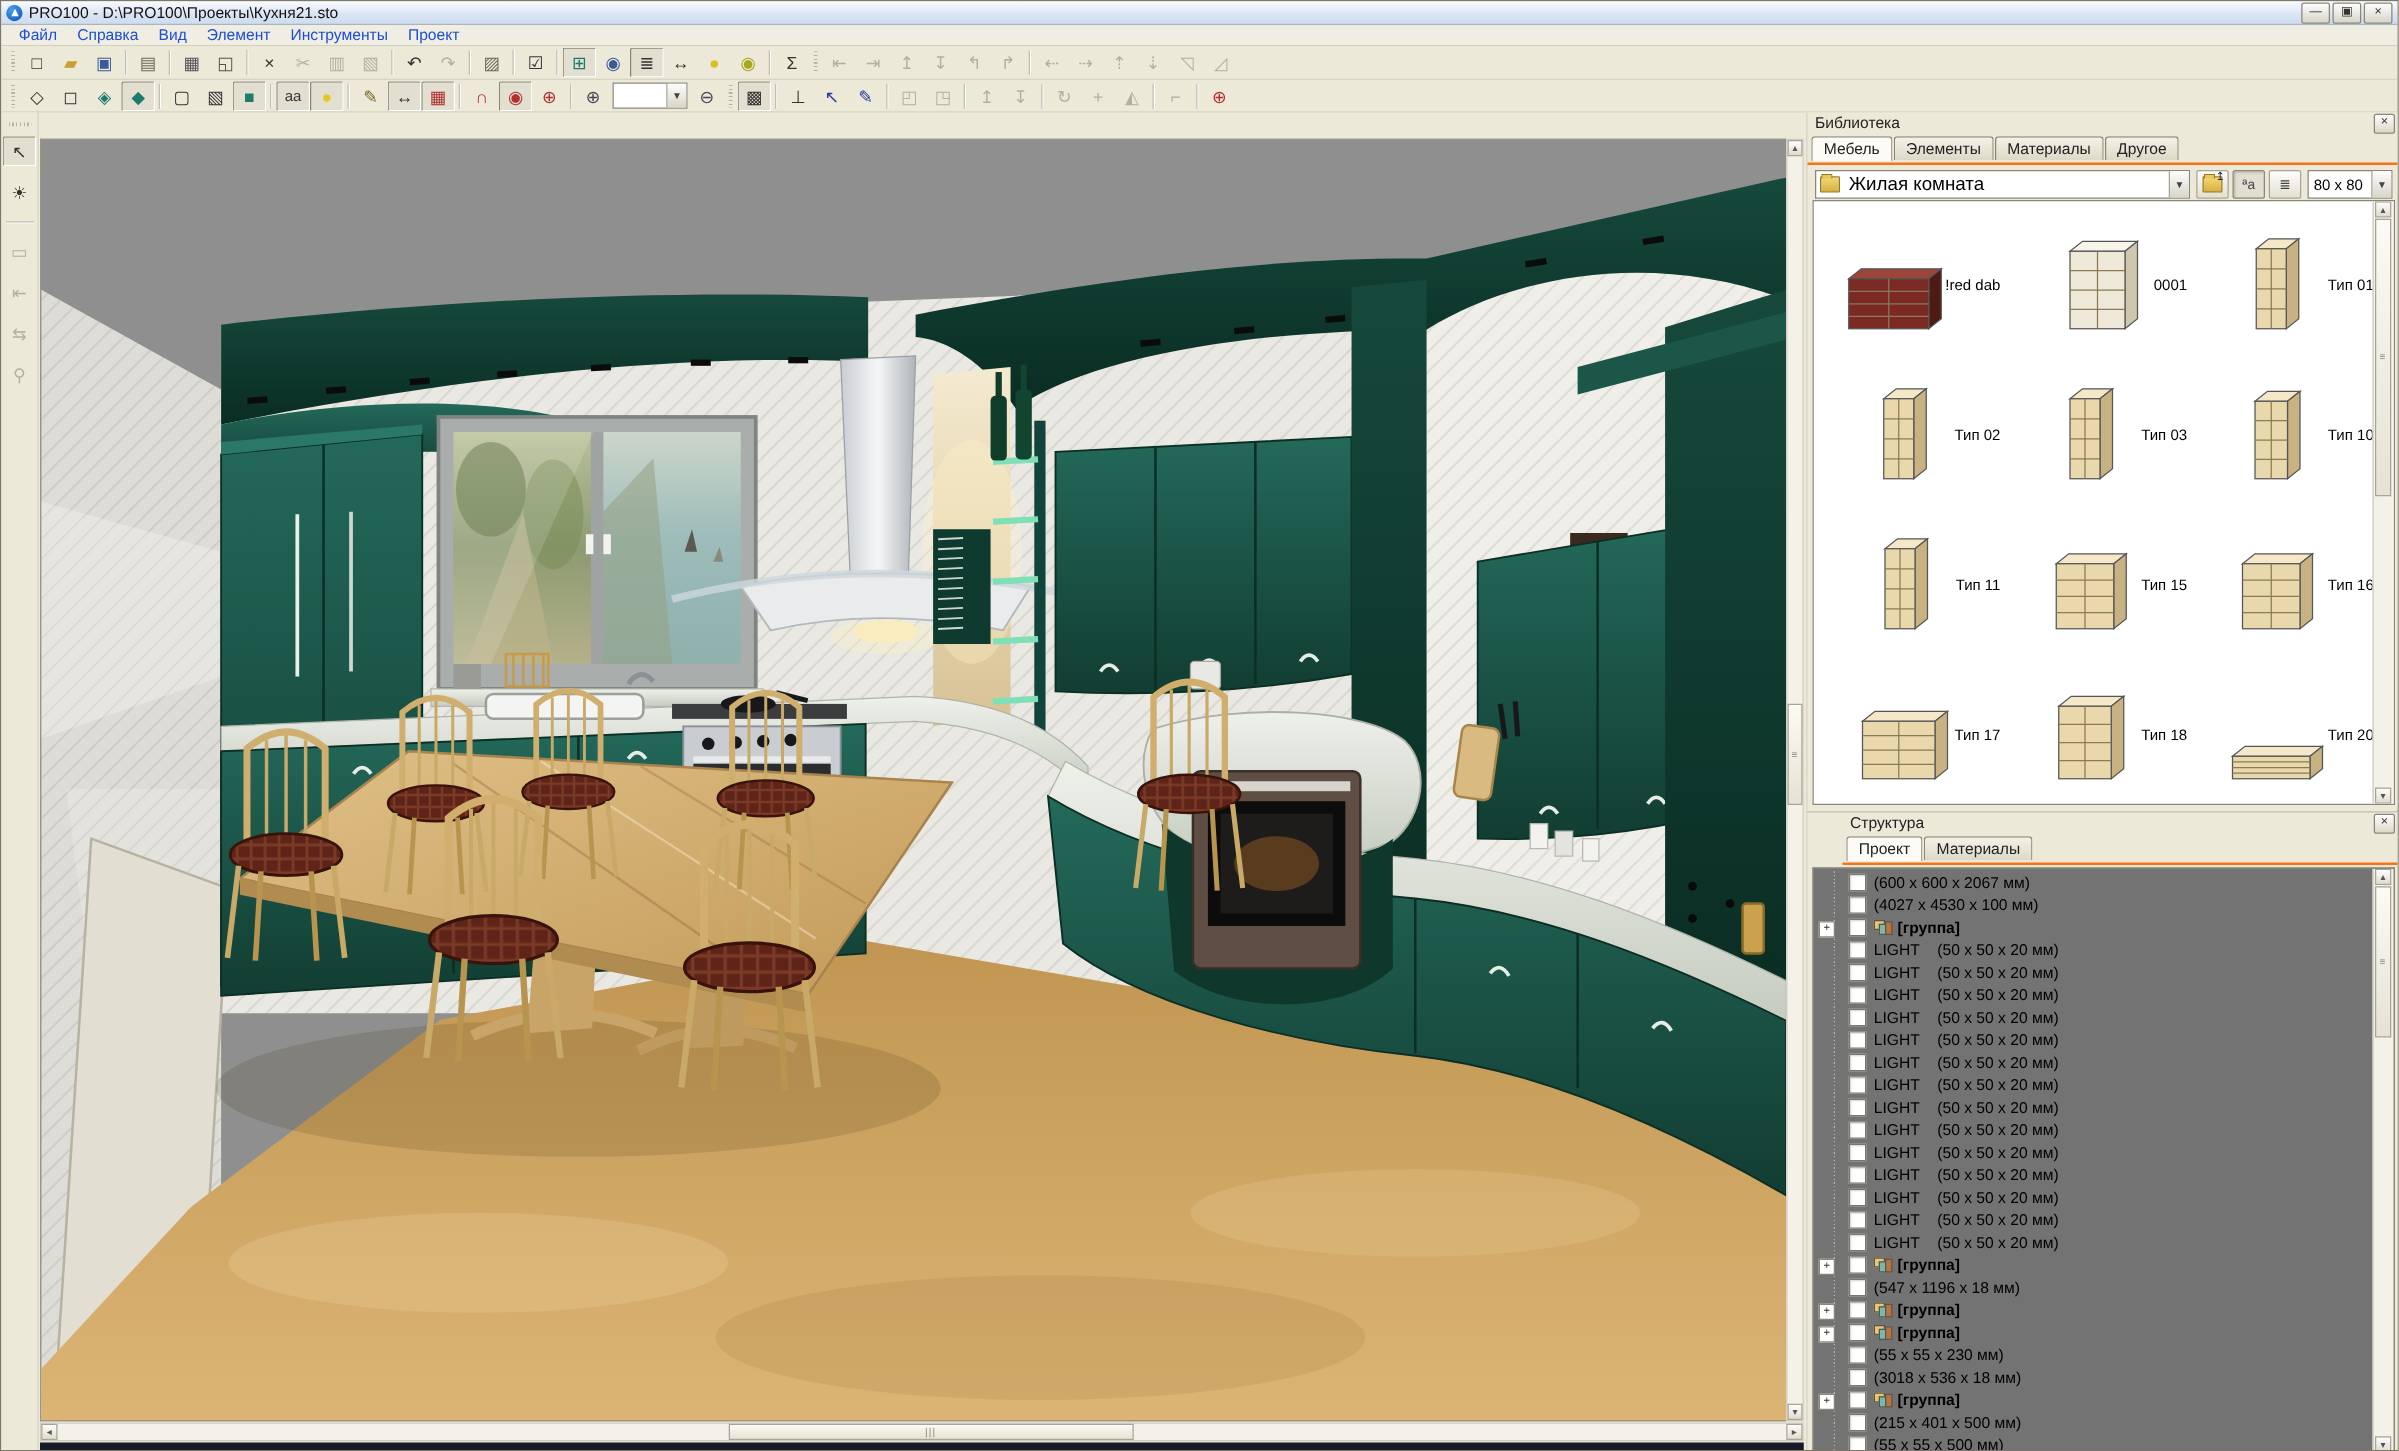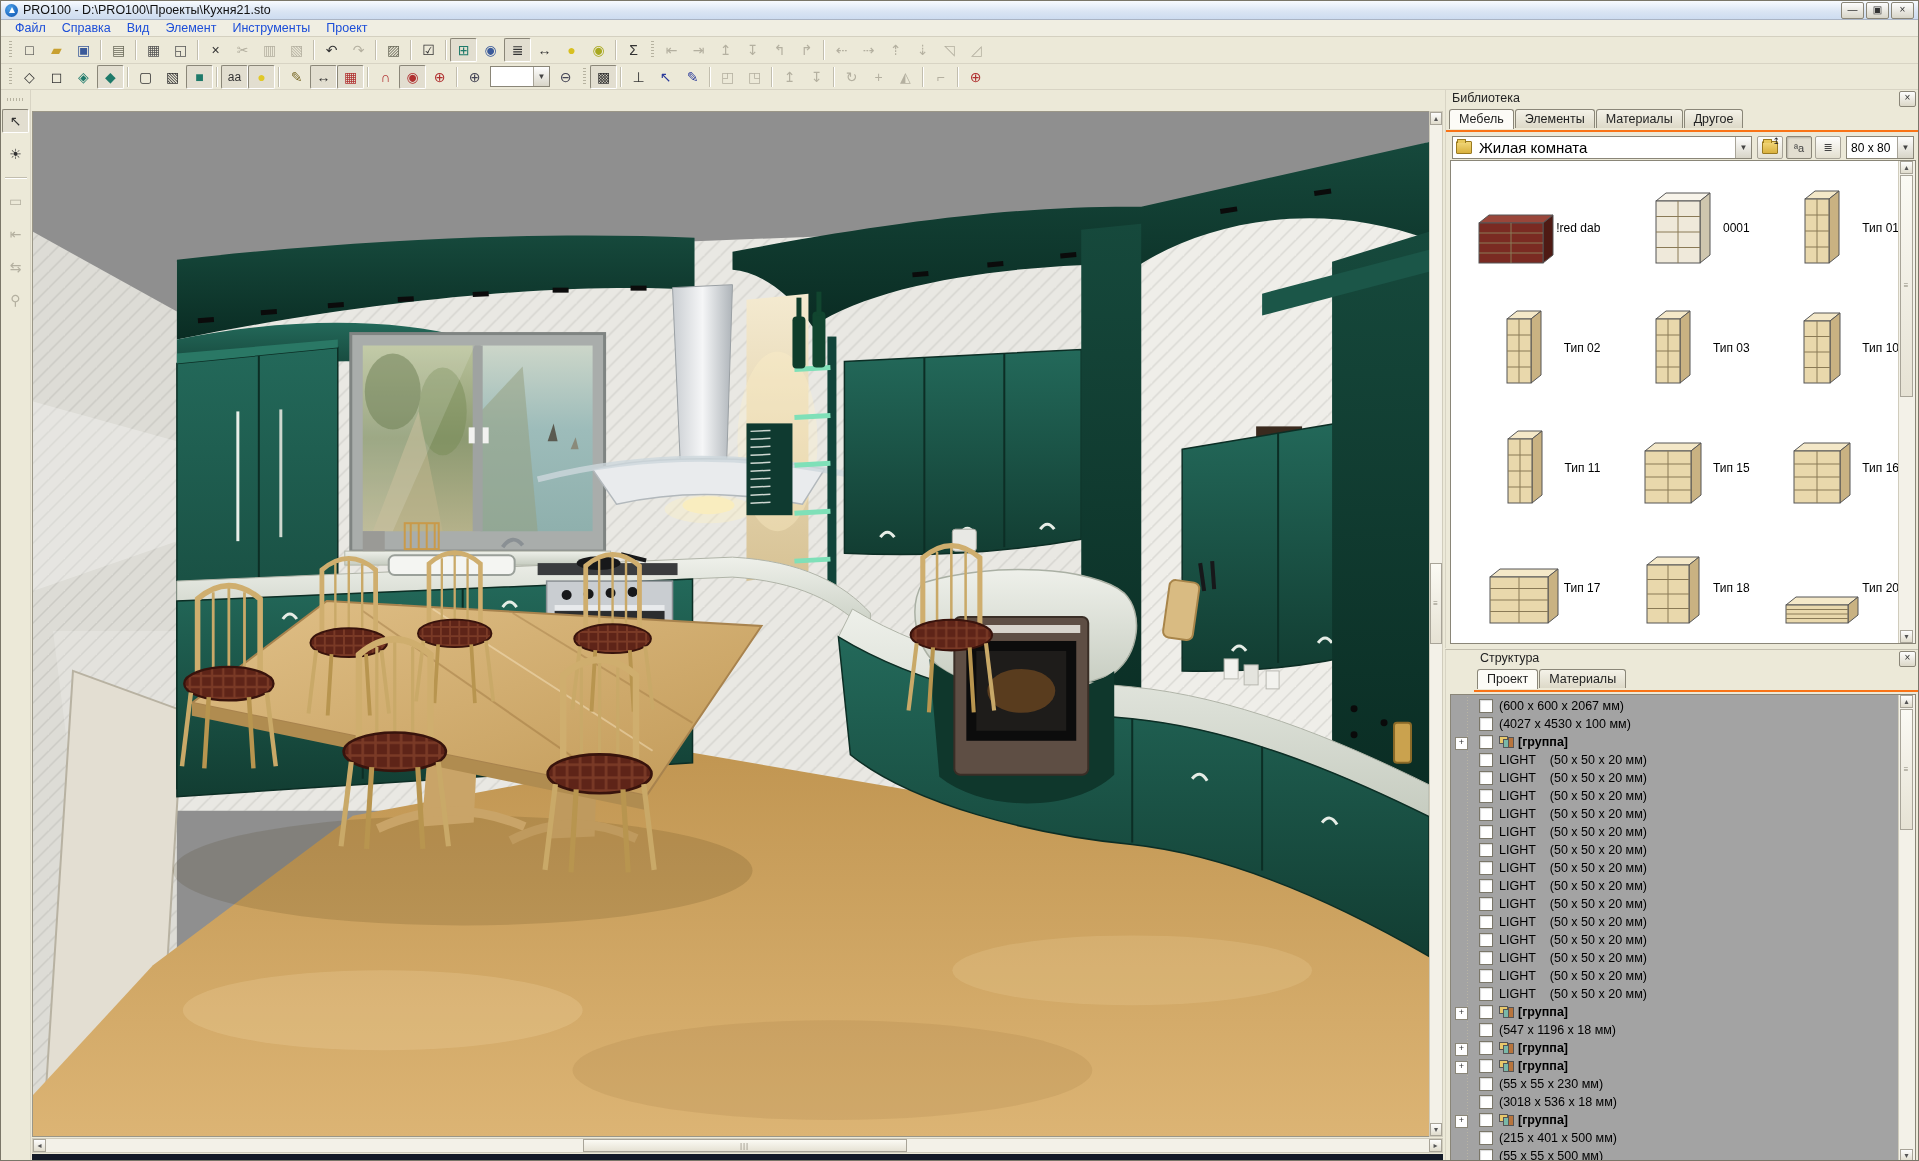--- a/index.html
+++ b/index.html
@@ -56,21 +56,21 @@
   .folder-ico:before{content:"";position:absolute;left:0;top:-3px;width:7px;height:3px;background:#e8c85c;border:1px solid #9a7a20;border-bottom:none;border-radius:1px 1px 0 0;}
   .lib-btn{width:24px;height:21px;background:linear-gradient(#fdfdfd,#e4e0d0);border:1px solid #a8a498;border-radius:2px;display:flex;align-items:center;justify-content:center;font-size:11px;color:#444;position:relative;}
   .lib-btn.pressed{background:#e2ded0;border-color:#8a8678;box-shadow:inset 1px 1px 2px rgba(0,0,0,.2);}
   .lib-list{position:absolute;left:4px;right:4px;top:70px;bottom:4px;background:#fff;border:1px solid #8a8678;overflow:hidden;}
   .lib-grid{position:absolute;left:0;top:0;right:16px;bottom:0;display:grid;grid-template-columns:repeat(3,1fr);grid-auto-rows:120px;padding-top:4px;}
   .lib-cell{display:flex;flex-direction:row;align-items:center;justify-content:flex-end;}
   .lib-cell .thumb{width:80px;height:80px;display:flex;align-items:flex-end;justify-content:center;}
   .lib-cell .lbl{font-size:12px;color:#000;margin-top:6px;}
   .lib-sb{position:absolute;right:0;top:0;bottom:0;width:16px;background:#f3f1e8;border-left:1px solid #d0ccbc;}
   
-  .tree{position:absolute;left:4px;right:4px;top:44px;bottom:0;background:#a3a3a3;border:1px solid #8a8678;border-bottom:none;overflow:hidden;}
+  .tree{position:absolute;left:4px;right:4px;top:44px;bottom:0;background:#737373;border:1px solid #8a8678;border-bottom:none;overflow:hidden;}
   .tree-rows{position:absolute;left:0;top:2px;right:16px;bottom:0;}
   .trow{height:18px;display:flex;align-items:center;font-size:12.5px;color:#000;position:relative;padding-left:6px;}
   .guide{width:22px;height:100%;flex:0 0 auto;background:repeating-linear-gradient(to bottom,#b8b4a4 0 1px,transparent 1px 3px) 10px 0/1px 100% no-repeat;}
   .plusbox{position:absolute;left:4px;top:4px;width:11px;height:11px;background:#fff;border:1px solid #8a8678;font-size:9px;line-height:9px;text-align:center;color:#333;}
   .cb{width:12px;height:12px;background:#fff;border:1px solid #7a7668;box-shadow:inset 1px 1px 1px rgba(0,0,0,.15);flex:0 0 auto;margin-right:6px;}
   .grp-ico{width:14px;height:12px;position:relative;flex:0 0 auto;margin-right:5px;}
   .grp-ico i{position:absolute;display:block;border:1px solid #555;}
   .grp-ico .a{left:0;top:0;width:7px;height:6px;background:#e8c86a;}
   .grp-ico .b{left:4px;top:3px;width:8px;height:7px;background:#7ab8a8;}
   .grp-ico .c{left:9px;top:1px;width:4px;height:9px;background:#b8743c;}

